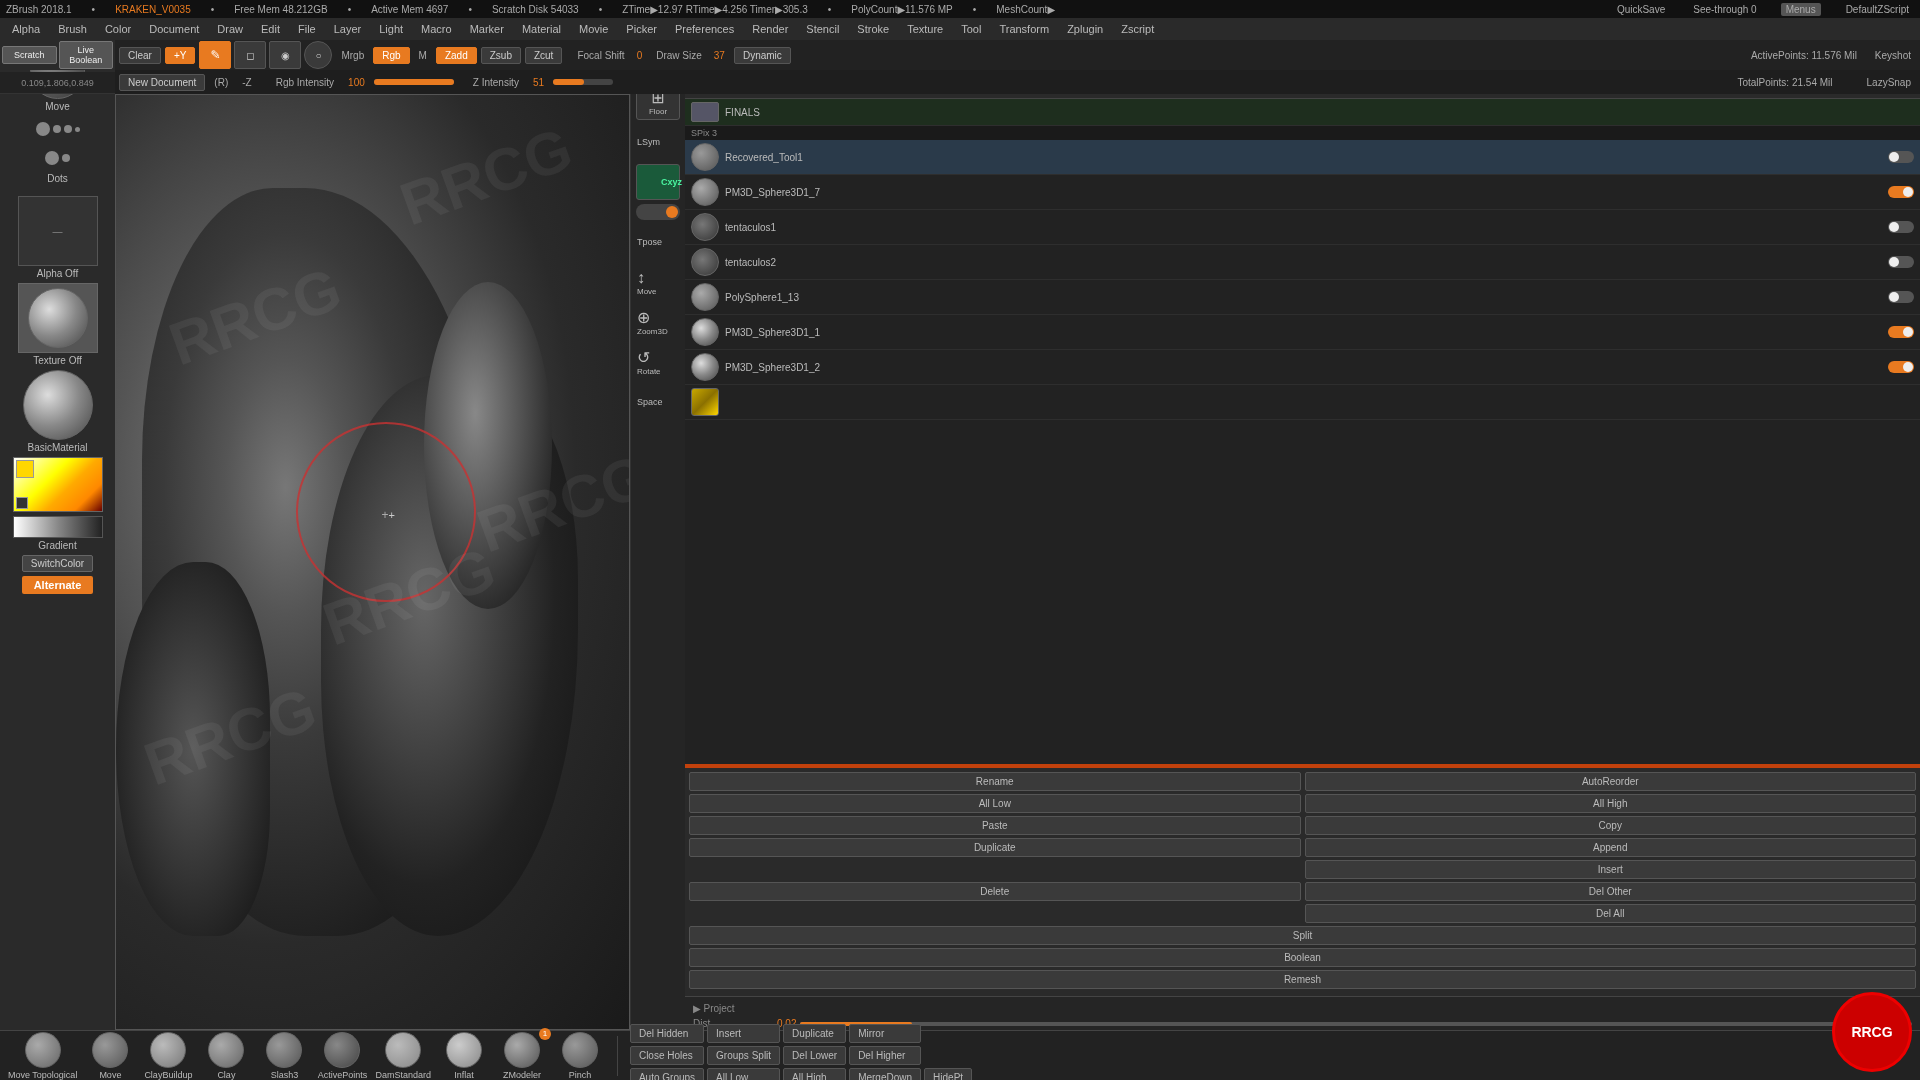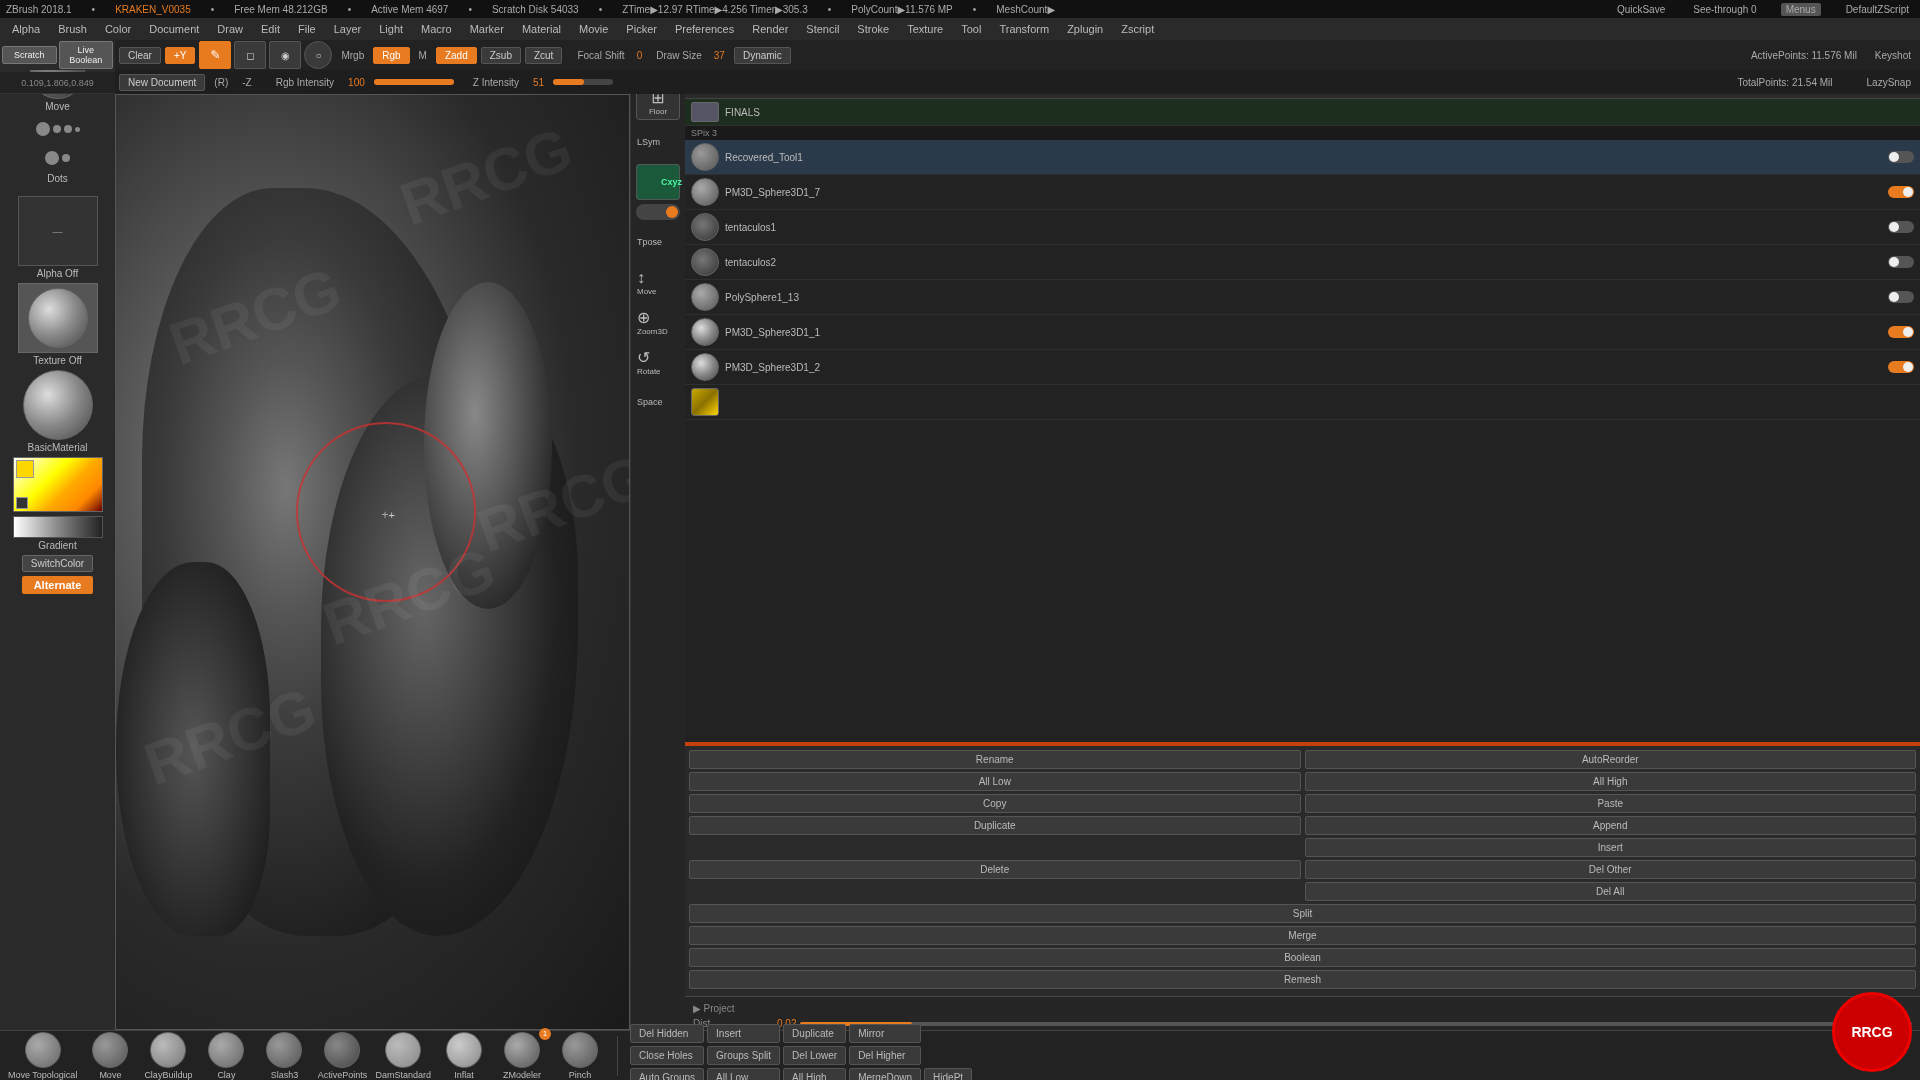--- a/index.html
+++ b/index.html
@@ -951,44 +951,41 @@
       <div id="actions-panel">
         <div class="action-row">
           <div class="action-btn">Rename</div>
           <div class="action-btn">AutoReorder</div>
         </div>
         <div class="action-row">
           <div class="action-btn">All Low</div>
           <div class="action-btn">All High</div>
         </div>
         <div class="action-row">
+          <div class="action-btn">Paste</div>
           <div class="action-btn">Copy</div>
-          <div class="action-btn">Paste</div>
         </div>
         <div class="action-row">
           <div class="action-btn">Duplicate</div>
           <div class="action-btn">Append</div>
         </div>
         <div class="action-row">
           <div class="action-btn" style="opacity:0;"></div>
           <div class="action-btn">Insert</div>
         </div>
         <div class="action-row">
           <div class="action-btn">Delete</div>
           <div class="action-btn">Del Other</div>
         </div>
         <div class="action-row">
           <div class="action-btn" style="opacity:0;"></div>
           <div class="action-btn">Del All</div>
         </div>
         <div class="action-row">
           <div class="action-btn">Split</div>
-        </div>
-        <div class="action-row">
-          <div class="action-btn">Merge</div>
         </div>
         <div class="action-row">
           <div class="action-btn">Boolean</div>
         </div>
         <div class="action-row">
           <div class="action-btn">Remesh</div>
         </div>
       </div>
 
       <div id="project-section">

